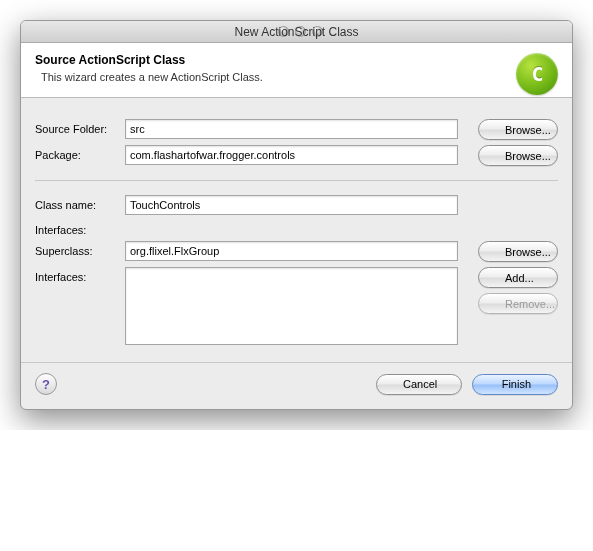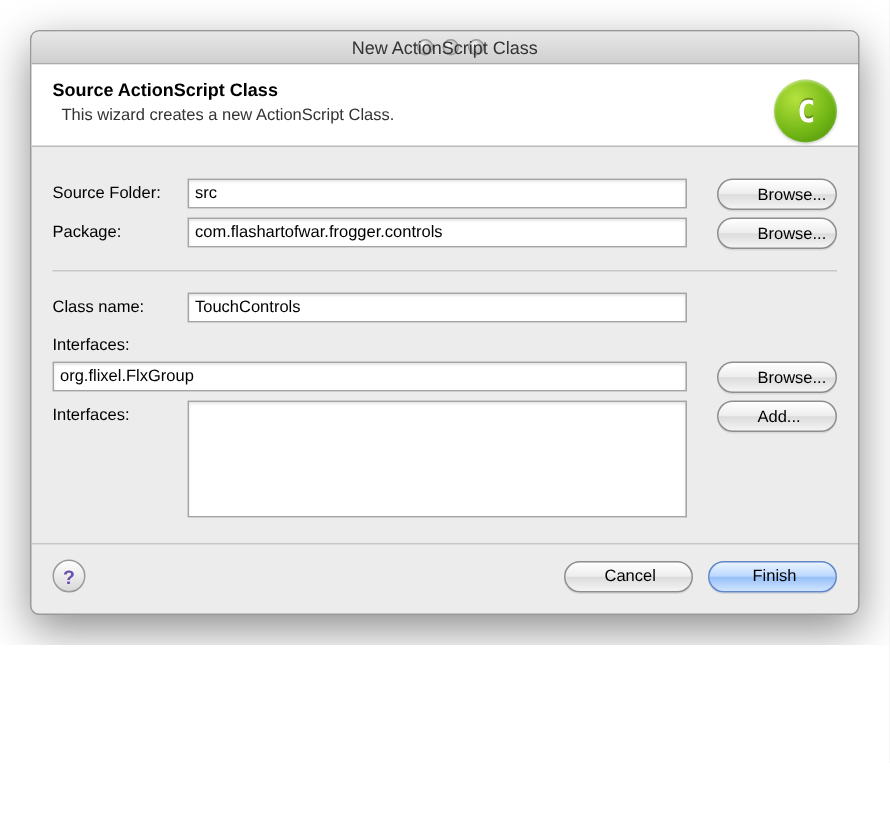--- a/index.html
+++ b/index.html
@@ -242,33 +242,35 @@
         <div class="label">Class name:</div>
         <div class="field">
           <input class="text-input" type="text" value="TouchControls" style="">
           <div class="sidebtns"></div>
         </div>
       </div>
       <div class="row">
         <div class="label">Interfaces:</div>
       </div>
       <div class="row">
+        <div class="label">Superclass:</div>
         <div class="field">
           <input class="text-input" type="text" value="org.flixel.FlxGroup" style="">
           <div class="sidebtns">
             <button class="btn">Browse...</button>
           </div>
         </div>
       </div>
       <div class="row">
         <div class="label">Interfaces:</div>
         <div class="field">
           <textarea class="text-area" style=""></textarea>
           <div class="sidebtns">
             <button class="btn">Add...</button>
+            <button class="btn" disabled="">Remove...</button>
           </div>
         </div>
       </div>
     </div>
 
   </div>
 
   <div class="footer">
     <div class="help">?</div>
     <div class="footer-spacer"></div>

